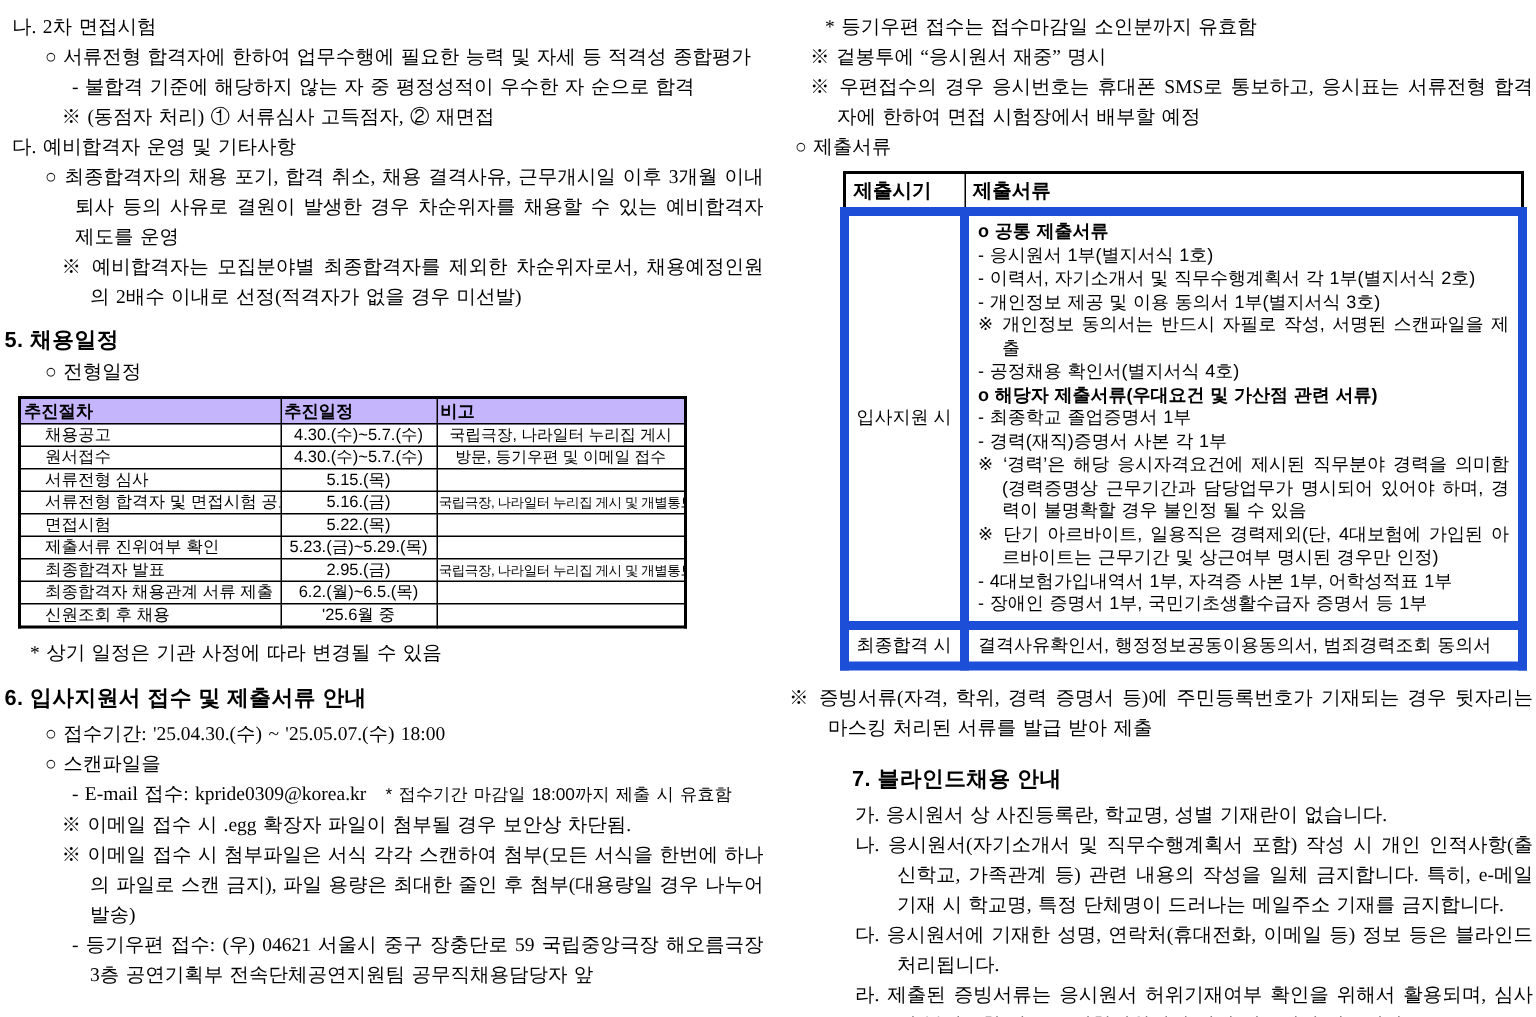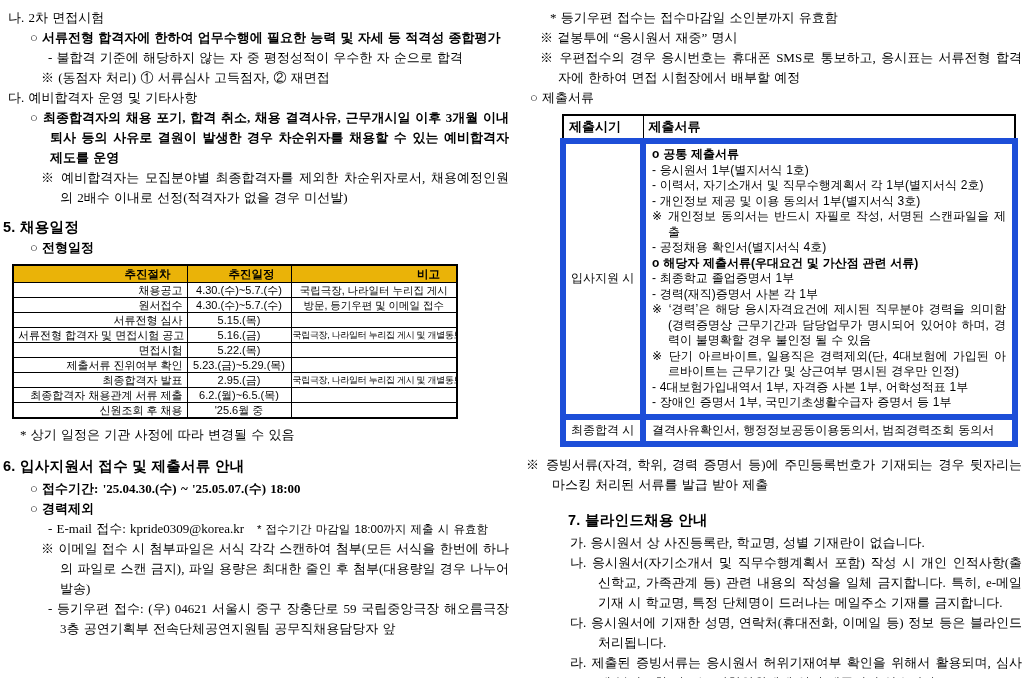--- a/index.html
+++ b/index.html
@@ -2,41 +2,41 @@
 <html><head>
 <meta charset="utf-8">
 <style>
   html,body{margin:0;padding:0;background:#ffffff;}
   .page{position:relative;width:1024px;height:678px;background:#fff;overflow:hidden;
         font-family:"Liberation Serif","DejaVu Serif",serif;color:#000;}
   .col{position:absolute;top:8px;}
   .col-left{left:8px;width:501px;}
   .col-right{left:524px;width:498px;}
   .p{margin:0;font-size:13px;line-height:20px;text-align:justify;word-spacing:1px;}
-  .m1{padding-left:42px;text-indent:-20px;font-weight:bold;}
+  .m1{padding-left:42px;text-indent:-20px;}
   .m2{padding-left:52px;text-indent:-12px;}
   .m3{padding-left:52px;text-indent:-19px;}
   .rm1{padding-left:24px;text-indent:-18px;}
   .rm3{padding-left:34px;text-indent:-18px;}
   .rm4{padding-left:34px;text-indent:-8px;}
   .rnote{padding-left:28px;text-indent:-26px;margin-top:8px;}
   .blind{padding-left:74px;text-indent:-28px;}
   .sec-head{font-family:"Liberation Sans","DejaVu Sans",sans-serif;font-weight:800;
             font-size:14.5px;line-height:22px;letter-spacing:0.3px;margin:0;}
   .h5{margin:8px 0 0 -5px;}
   .h6{margin:10px 0 2px -5px;}
   .h7{margin:14px 0 2px 44px;}
   .small-note{font-family:"Liberation Sans","DejaVu Sans",sans-serif;font-size:11.5px;}
   
   table.sched{border-collapse:collapse;table-layout:fixed;width:444px;margin:6px 0 6px 4px;
               font-family:"Liberation Sans","DejaVu Sans",sans-serif;border:2px solid #000;}
-  .sched th{background:#eab308;border:1px solid #000;font-size:11.5px;font-weight:700;
-            height:16px;text-align:right;padding:0 16px;}
-  .sched td{border:1px solid #000;font-size:11px;height:14px;line-height:13px;padding:0 4px;
-            white-space:nowrap;overflow:hidden;text-align:right;}
+  .sched th{background:#c4b5fd;border:1px solid #000;font-size:11.5px;font-weight:700;
+            height:16px;text-align:left;padding:0 2px;}
+  .sched td{border:1px solid #000;font-size:11px;height:14px;line-height:13px;padding:0 16px;
+            white-space:nowrap;overflow:hidden;}
   .sched td.date{text-align:center;padding:0 1px;}
   .sched td.note{text-align:center;font-size:10.5px;padding:0 1px;}
   .sched td.note.sm{font-size:9px;letter-spacing:-0.3px;}
   
   table.submit{border-collapse:collapse;table-layout:fixed;width:452px;margin:6px 0 0 36px;
                font-family:"Liberation Sans","DejaVu Sans",sans-serif;border:2px solid #000;}
   .submit th{border:1px solid #000;font-size:13px;font-weight:700;text-align:left;
              padding:2px 5px;height:15px;}
   .submit td{border:6px solid #1d4ed8;font-size:12px;vertical-align:middle;padding:2px 5px;}
   .submit td.docs{padding:3px 6px;}
@@ -118,22 +118,23 @@
         <td class="date">'25.6월 중</td>
         <td class="note"></td>
       </tr>
     </tbody>
       </table>
 
     <p class="p" style="padding-left:12px;">* 상기 일정은 기관 사정에 따라 변경될 수 있음</p>
 
     <p class="sec-head h6">6. 입사지원서 접수 및 제출서류 안내</p>
     <p class="p m1">○ 접수기간: '25.04.30.(수) ~ '25.05.07.(수) 18:00</p>
-    <p class="p m1">○ 경력제외</p>
+    <p class="p m1">○ 스캔파일을</p>
     <p class="p m2"><span>- E-mail 접수: kpride0309@korea.kr</span>&nbsp;&nbsp;&nbsp;<span class="small-note">* 접수기간 마감일 18:00까지 제출 시 유효함</span></p>
+    <p class="p m3">※ 이메일 접수 시 .egg 확장자 파일이 첨부될 경우 보안상 차단됨.</p>
     <p class="p m3">※ 이메일 접수 시 첨부파일은 서식 각각 스캔하여 첨부(모든 서식을 한번에 하나의 파일로 스캔 금지), 파일 용량은 최대한 줄인 후 첨부(대용량일 경우 나누어 발송)</p>
     <p class="p m2">- 등기우편 접수: (우) 04621 서울시 중구 장충단로 59 국립중앙극장 해오름극장 3층 공연기획부 전속단체공연지원팀 공무직채용담당자 앞</p>
   </div>
 
   <div class="col col-right">
     <p class="p rm4">* 등기우편 접수는 접수마감일 소인분까지 유효함</p>
     <p class="p rm3">※ 겉봉투에 “응시원서 재중” 명시</p>
     <p class="p rm3">※ 우편접수의 경우 응시번호는 휴대폰 SMS로 통보하고, 응시표는 서류전형 합격자에 한하여 면접 시험장에서 배부할 예정</p>
     <p class="p rm1">○ 제출서류</p>
 

